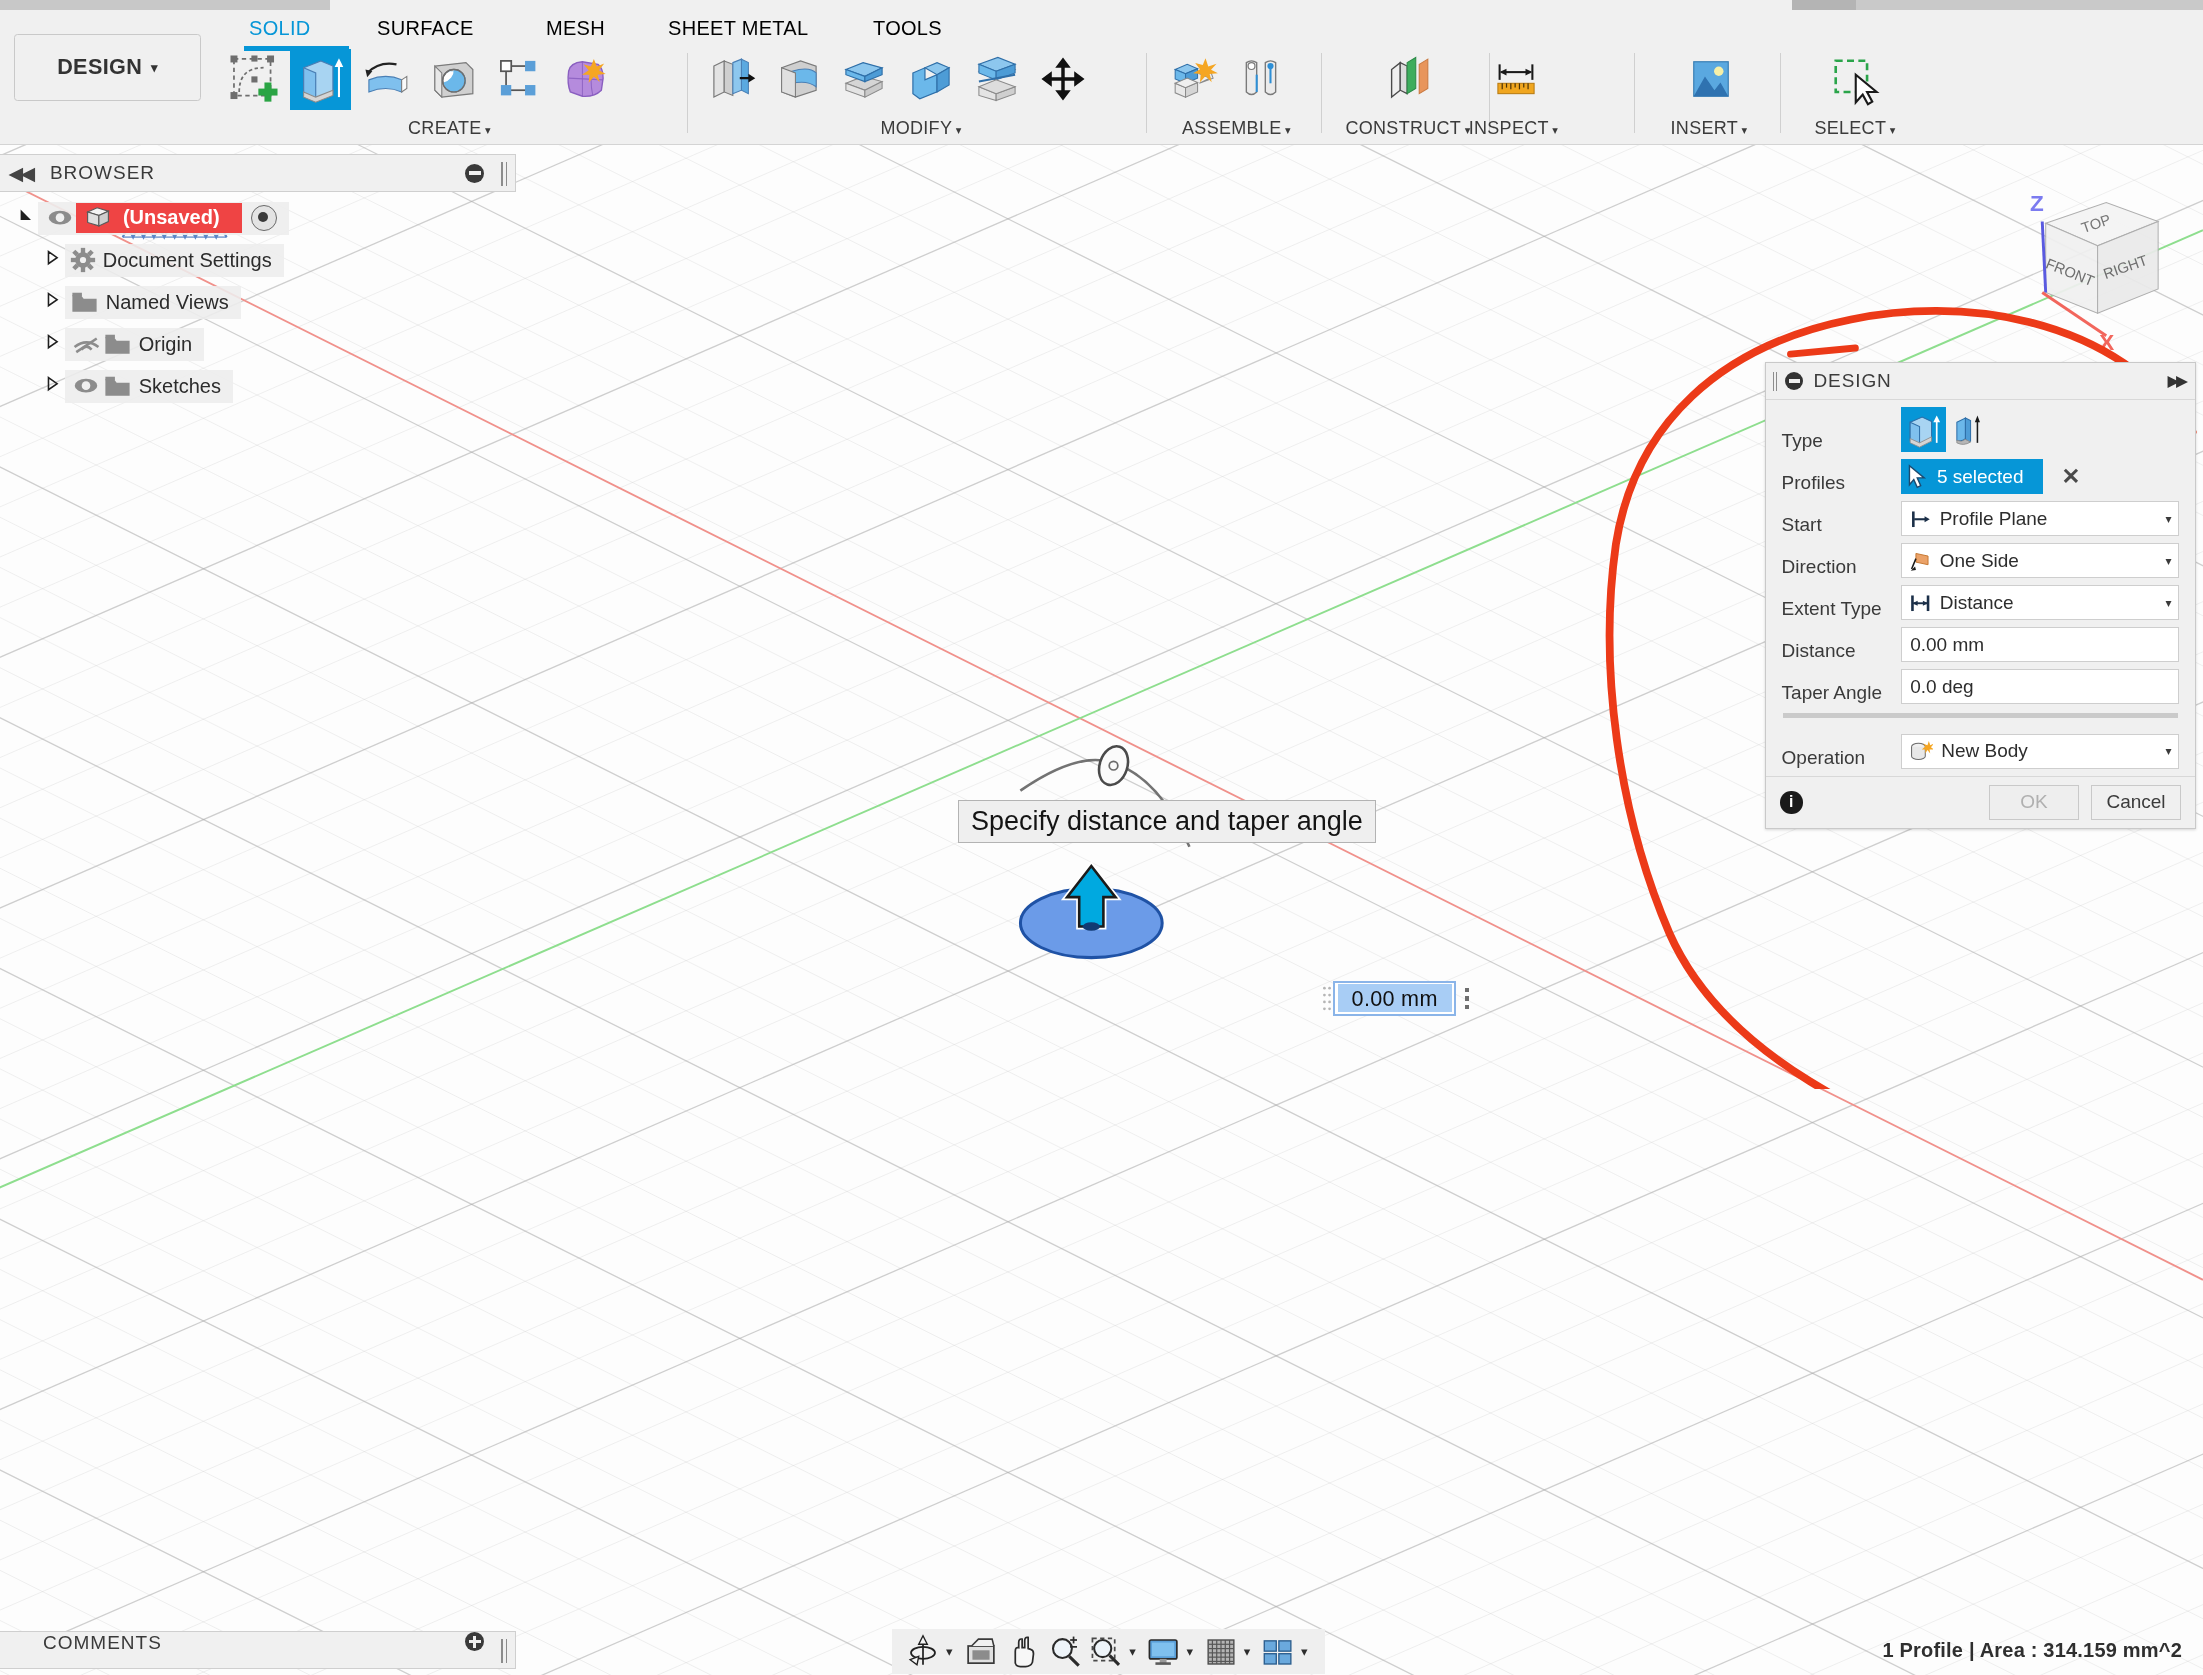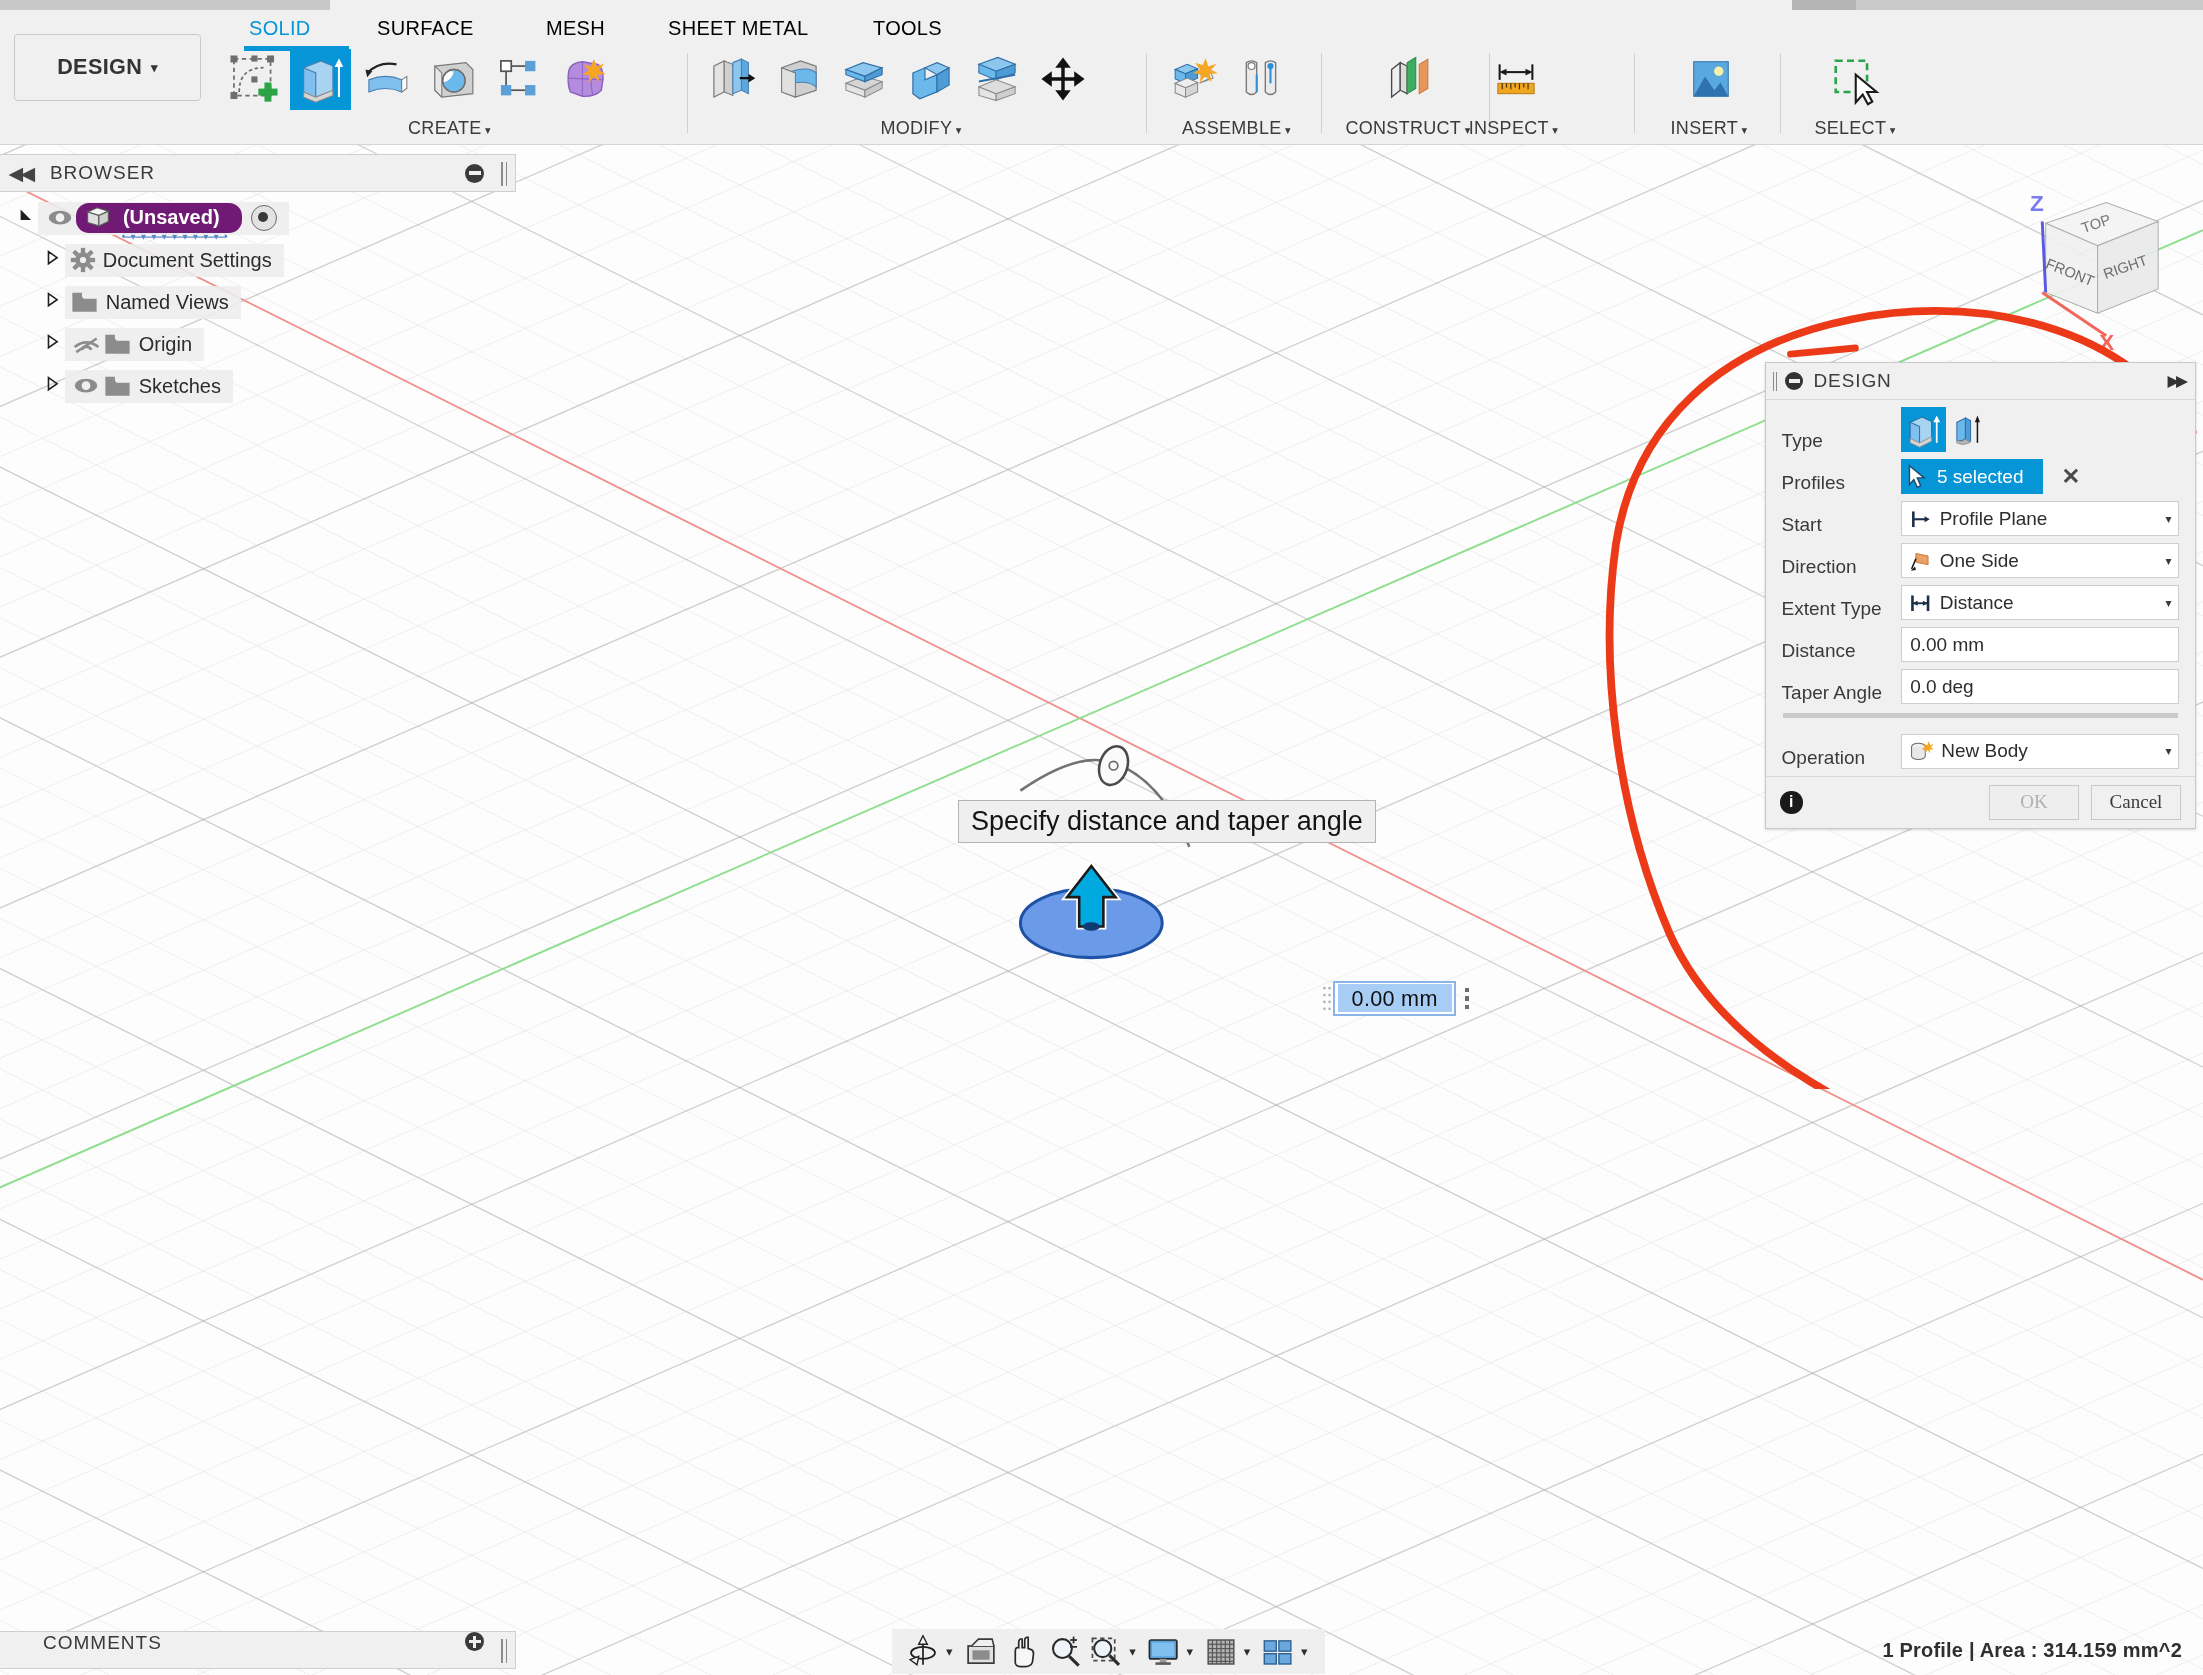--- a/index.html
+++ b/index.html
@@ -93,22 +93,22 @@
   #browser-head .griphandle i { position: absolute; top: 0; width: 1.7px; height: 24px; background: #8c8c8c; display:block;}
 
   #tree { position: absolute; left: 0; top: 197px; width: 329px; }
   .tree-row { position: relative; height: 42px; display: flex; align-items: center; }
   .tw { display: inline-block; width: 22.5px; text-align: center; font-size: 17.3px; color: #2a2a2a; cursor: pointer; }
   .rowbg { display: flex; align-items: center; background: rgba(237,237,237,0.88); padding: 3.5px 12px 3.5px 5.2px; height: 33px;}
   .rowbg.sel { background: rgba(237,237,237,0.9); }
   .eye { width: 33px; height: 22.5px; display:flex; align-items:center; justify-content:center; cursor: pointer; }
   .lbl { font-size: 20px; color: #2c2c2c; white-space: nowrap; margin-left: 7px; }
   .namechip {
-    background: #701a75; color: #fff; font-weight: bold; font-size: 20px;
-    padding: 2.6px 22.5px 4.3px 8.6px; display: flex; align-items: center; gap: 12px; border-radius: 13px;
+    background: #ef4444; color: #fff; font-weight: bold; font-size: 20px;
+    padding: 2.6px 22.5px 4.3px 8.6px; display: flex; align-items: center; gap: 12px;
   }
   .radio {
     width: 26px; height: 26px; border-radius: 50%; border: 1.7px solid #6a6a6a;
     background: #e3e3e3; margin-left: 8.6px; position: relative; cursor: pointer;
   }
   .radio::after { content:""; position:absolute; left:6px; top:6px; width:10.4px; height:10.4px; border-radius:50%; background:#3a3a3a;}
   .folder { width: 29px; height: 22.5px; }
 
   
   #sketch-squiggle { position: absolute; left: 121px; top: 218px; }
@@ -161,21 +161,21 @@
     height: 52px; border-top: 0.9px solid #d8d8d8; display: flex; align-items: center;
     padding: 0 14px;
   }
   .infoi {
     width: 22.5px; height: 22.5px; border-radius: 50%; background:#1a1a1a; color:#fff;
     font-size: 15.6px; font-weight: bold; display:flex; align-items:center; justify-content:center; cursor:pointer;
   }
   .btn {
     height: 35px; min-width: 90px; border: 0.9px solid #c9c9c9; background: #f0f0f0;
     display:flex; align-items:center; justify-content:center; font-size:19px; color:#3b3b3b;
-    margin-left: 12px; cursor: pointer; font-family: Liberation Serif, serif;
+    margin-left: 12px; cursor: pointer;
   }
   .btn.disabled { color: #b0b0b0; background: #eeeeee; cursor: default; }
 
   
   #tooltip {
     position: absolute; left: 958px; top: 800px;
     background: #efefef; border: 0.9px solid #b3b3b3;
     padding: 5.2px 12px; font-size: 27px; color: #141414; white-space: nowrap;
   }
 

